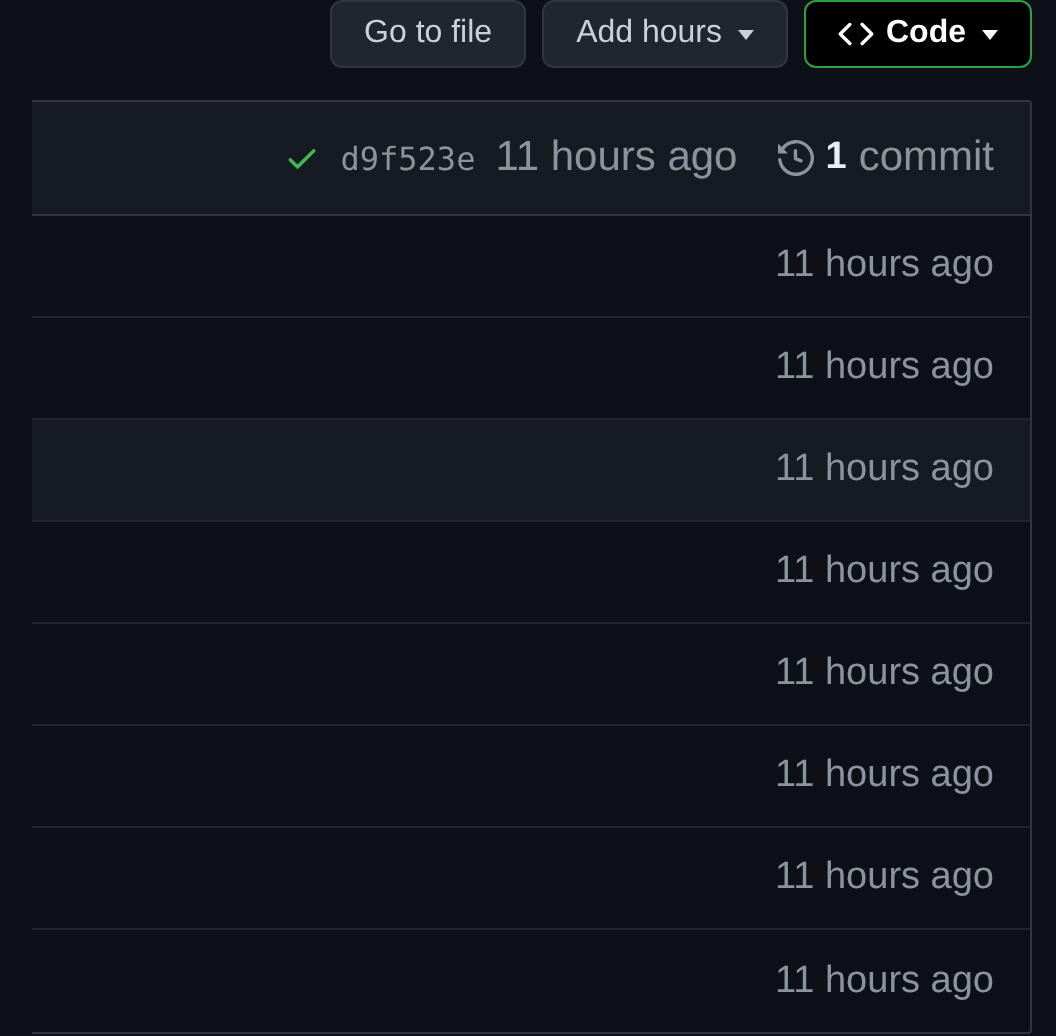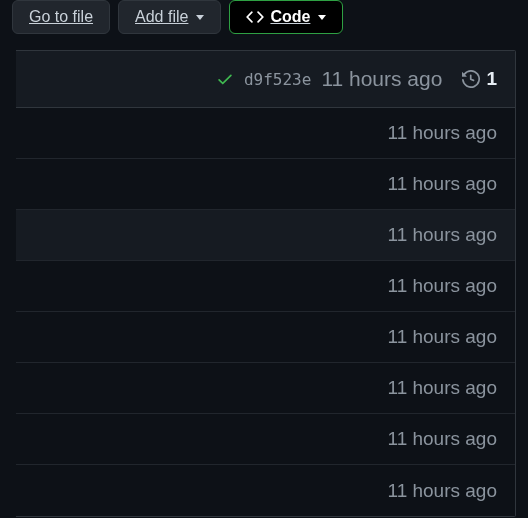--- a/index.html
+++ b/index.html
@@ -7,23 +7,23 @@
       background: #0d1117;
       color: #c9d1d9;
       font-family: -apple-system, BlinkMacSystemFont, "Segoe UI", Helvetica, Arial, sans-serif;
       font-size: 14px;
       width: 528px;
       height: 518px;
       overflow: hidden;
     }
     .toolbar {
       display: flex;
+      justify-content: flex-end;
       gap: 8px;
       padding: 0 12px 16px 12px;
-      text-decoration: underline;
     }
     .btn {
       display: inline-flex;
       align-items: center;
       gap: 6px;
       padding: 6px 16px;
       border: 1px solid #30363d;
       border-radius: 6px;
       background: #21262d;
       color: #c9d1d9;
@@ -91,21 +91,21 @@
     svg { display: block; }
   </style>
 </head>
 <body>
 
 <div class="toolbar">
   <button class="btn">
     <span>Go to file</span>
   </button>
   <button class="btn">
-    <span>Add file</span>
+    <span>Add hours</span>
     <span class="caret"></span>
   </button>
   <button class="btn btn-primary">
     <span>
       <svg width="18" height="18" viewBox="0 0 16 16" fill="currentColor">
           <path d="M4.72 3.22a.75.75 0 0 1 1.06 1.06L2.06 8l3.72 3.72a.75.75 0 1 1-1.06 1.06L.47 8.53a.75.75 0 0 1 0-1.06l4.25-4.25zm6.56 0a.75.75 0 1 0-1.06 1.06L13.94 8l-3.72 3.72a.75.75 0 1 0 1.06 1.06l4.25-4.25a.75.75 0 0 0 0-1.06l-4.25-4.25z"></path>
         </svg>
     </span>
     <span>Code</span>
     <span class="caret"></span>
@@ -121,20 +121,21 @@
     </span>
     <span class="sha">d9f523e</span>
     <span class="rel-time-head">11 hours ago</span>
     <span class="commits-link">
       <span class="history-icon">
         <svg width="18" height="18" viewBox="0 0 16 16" fill="currentColor">
             <path d="M.427 1.927l1.215 1.215a8.002 8.002 0 1 1-1.6 5.685.75.75 0 1 1 1.493-.154 6.5 6.5 0 1 0 1.18-4.458l1.358 1.358A.25.25 0 0 1 3.896 6H.25A.25.25 0 0 1 0 5.75V2.104a.25.25 0 0 1 .427-.177zM7.75 4a.75.75 0 0 1 .75.75v2.992l2.028.812a.75.75 0 0 1-.557 1.392l-2.5-1A.75.75 0 0 1 7 8.25v-3.5A.75.75 0 0 1 7.75 4z"></path>
           </svg>
       </span>
       <span class="commit-count">1</span>
+      <span class="commit-word">commit</span>
     </span>
   </div>
 
   <div id="rows-container">
       <div class="file-row">
         <span>11 hours ago</span>
       </div>
       <div class="file-row">
         <span>11 hours ago</span>
       </div>

